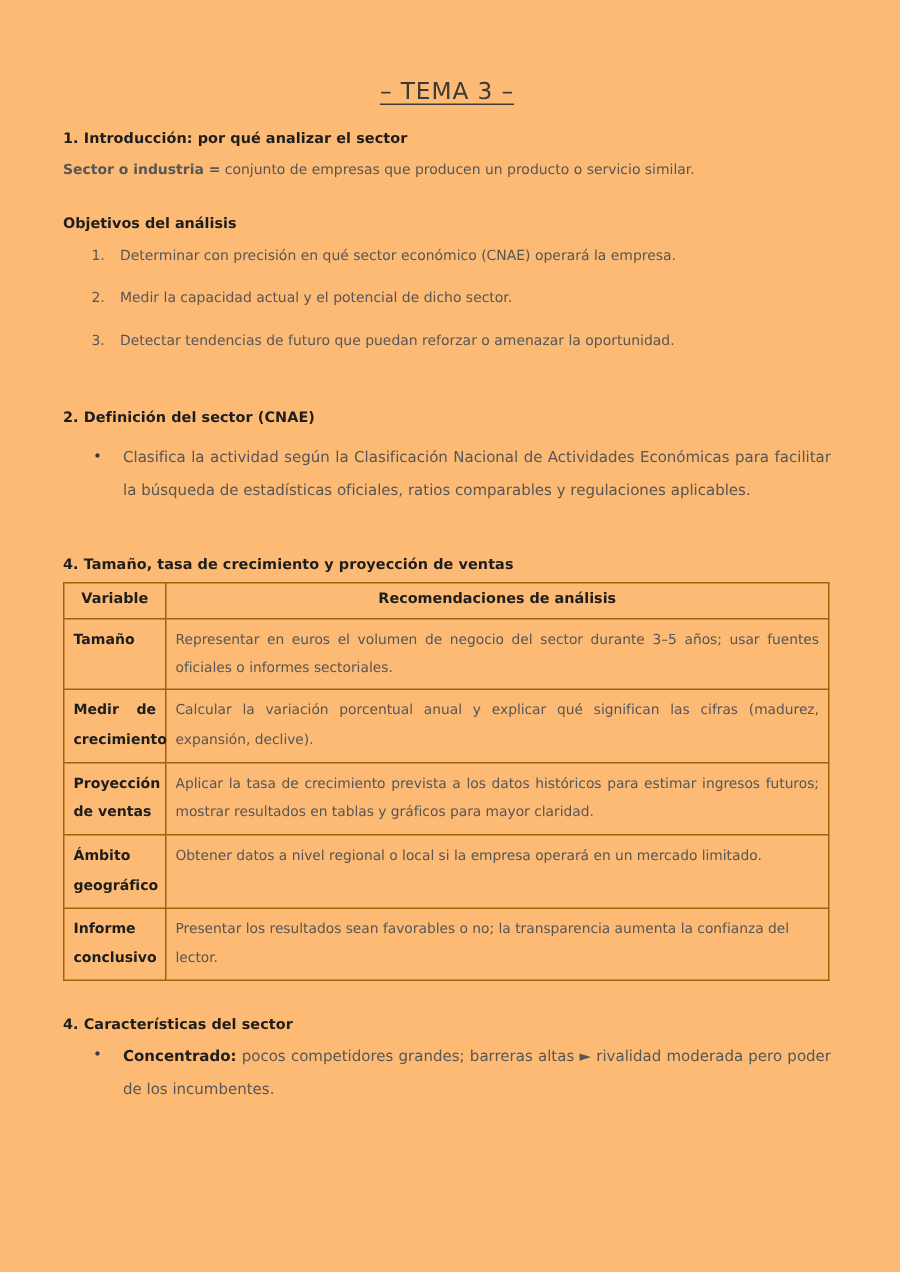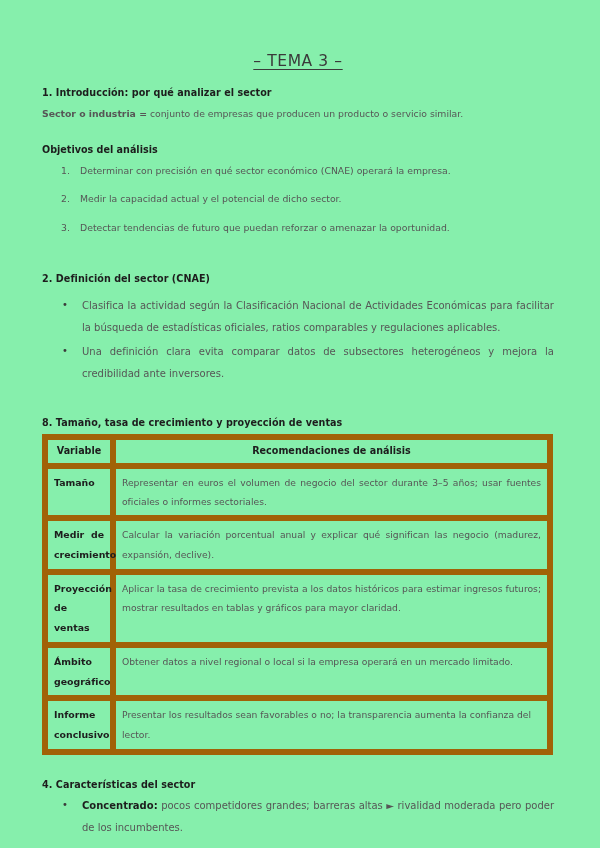--- a/index.html
+++ b/index.html
@@ -16,21 +16,21 @@
     font-family: "DejaVu Sans", sans-serif;
     color: #2b2b2b;
     -webkit-font-smoothing: antialiased;
   }
 
   .page {
     position: absolute;
     top: 0; left: 0;
     width: 600px;
     height: 848px;
-    background: #86efac;
+    background: #fdba74;
     box-sizing: border-box;
     padding: 52px 46px 20px 42px;
   }
 
   
   .doc-title {
     text-align: center;
     font-family: "DejaVu Sans", sans-serif;
     font-size: 15.5px;
     font-weight: 400;
@@ -127,21 +127,21 @@
   ul.bul-list li b { font-weight: 700; color: #1d1d1d; }
 
   
   table.rec-table {
     border-collapse: collapse;
     width: 511px;
     margin: 4px 0 0 0;
     table-layout: fixed;
   }
   table.rec-table td, table.rec-table th {
-    border: 6px solid #a16207;
+    border: 1px solid #a16207;
     vertical-align: top;
     padding: 4px 6px 4px 6px;
     font-size: 9.2px;
     line-height: 2.1;
   }
   table.rec-table th {
     text-align: center;
     font-weight: 700;
     color: #1d1d1d;
     font-size: 9.6px;
@@ -195,46 +195,45 @@
     <li><span class="num">2.</span><span>Medir la capacidad actual y el potencial de dicho sector.</span></li>
     <li><span class="num">3.</span><span>Detectar tendencias de futuro que puedan reforzar o amenazar la oportunidad.</span></li>
   </ol>
 
   <div class="spacer-md"></div>
 
   <h2 class="h-sec">2. Definición del sector (CNAE)</h2>
 
   <ul class="bul-list">
     <li>Clasifica la actividad según la Clasificación Nacional de Actividades Económicas para facilitar la búsqueda de estadísticas oficiales, ratios comparables y regulaciones aplicables.</li>
-    <li>Una definición clara evita comparar datos de subsectores heterogéneos y mejora la credibilidad ante inversores.</li>
   </ul>
 
   <div class="spacer-lg"></div>
 
-  <h2 class="h-sec tight">8. Tamaño, tasa de crecimiento y proyección de ventas</h2>
+  <h2 class="h-sec tight">4. Tamaño, tasa de crecimiento y proyección de ventas</h2>
 
   <table class="rec-table">
     <colgroup>
         <col class="c1">
         <col>
       </colgroup>
     <thead>
       <tr>
         <th>Variable</th>
         <th>Recomendaciones de análisis</th>
       </tr>
     </thead>
     <tbody>
       <tr class="r-tall">
         <td class="lbl plain">Tamaño</td>
         <td class="body">Representar en euros el volumen de negocio del sector durante 3–5 años; usar fuentes oficiales o informes sectoriales.</td>
       </tr>
       <tr class="r-tall">
         <td class="lbl">Medir de crecimiento</td>
-        <td class="body">Calcular la variación porcentual anual y explicar qué significan las negocio (madurez, expansión, declive).</td>
+        <td class="body">Calcular la variación porcentual anual y explicar qué significan las cifras (madurez, expansión, declive).</td>
       </tr>
       <tr class="r-tall">
         <td class="lbl plain">Proyección de ventas</td>
         <td class="body">Aplicar la tasa de crecimiento prevista a los datos históricos para estimar ingresos futuros; mostrar resultados en tablas y gráficos para mayor claridad.</td>
       </tr>
       <tr class="r-short">
         <td class="lbl plain">Ámbito geográfico</td>
         <td class="body nj">Obtener datos a nivel regional o local si la empresa operará en un mercado limitado.</td>
       </tr>
       <tr class="r-short">

